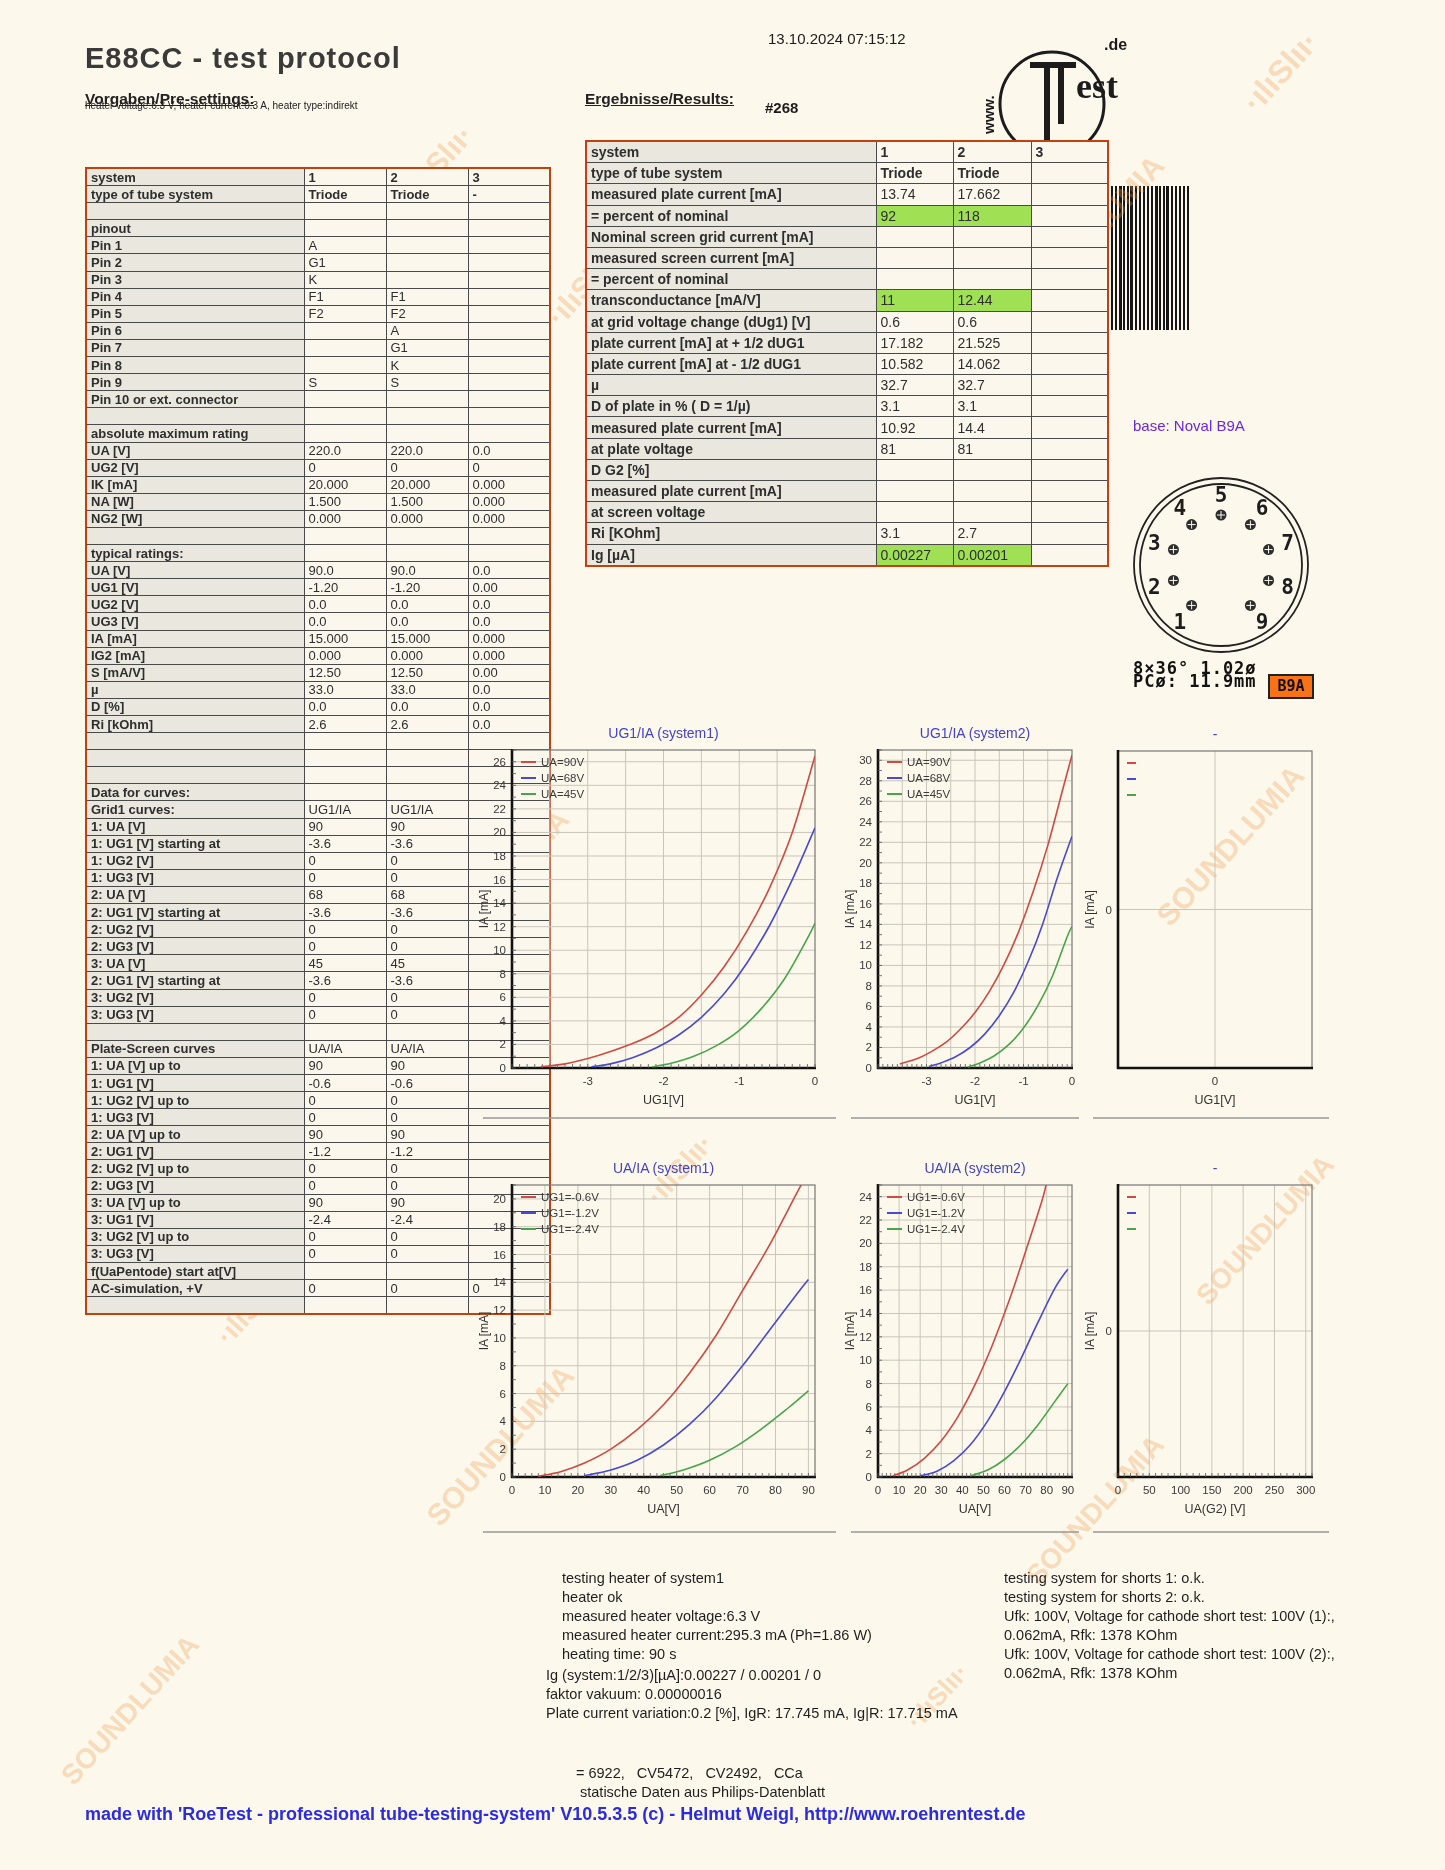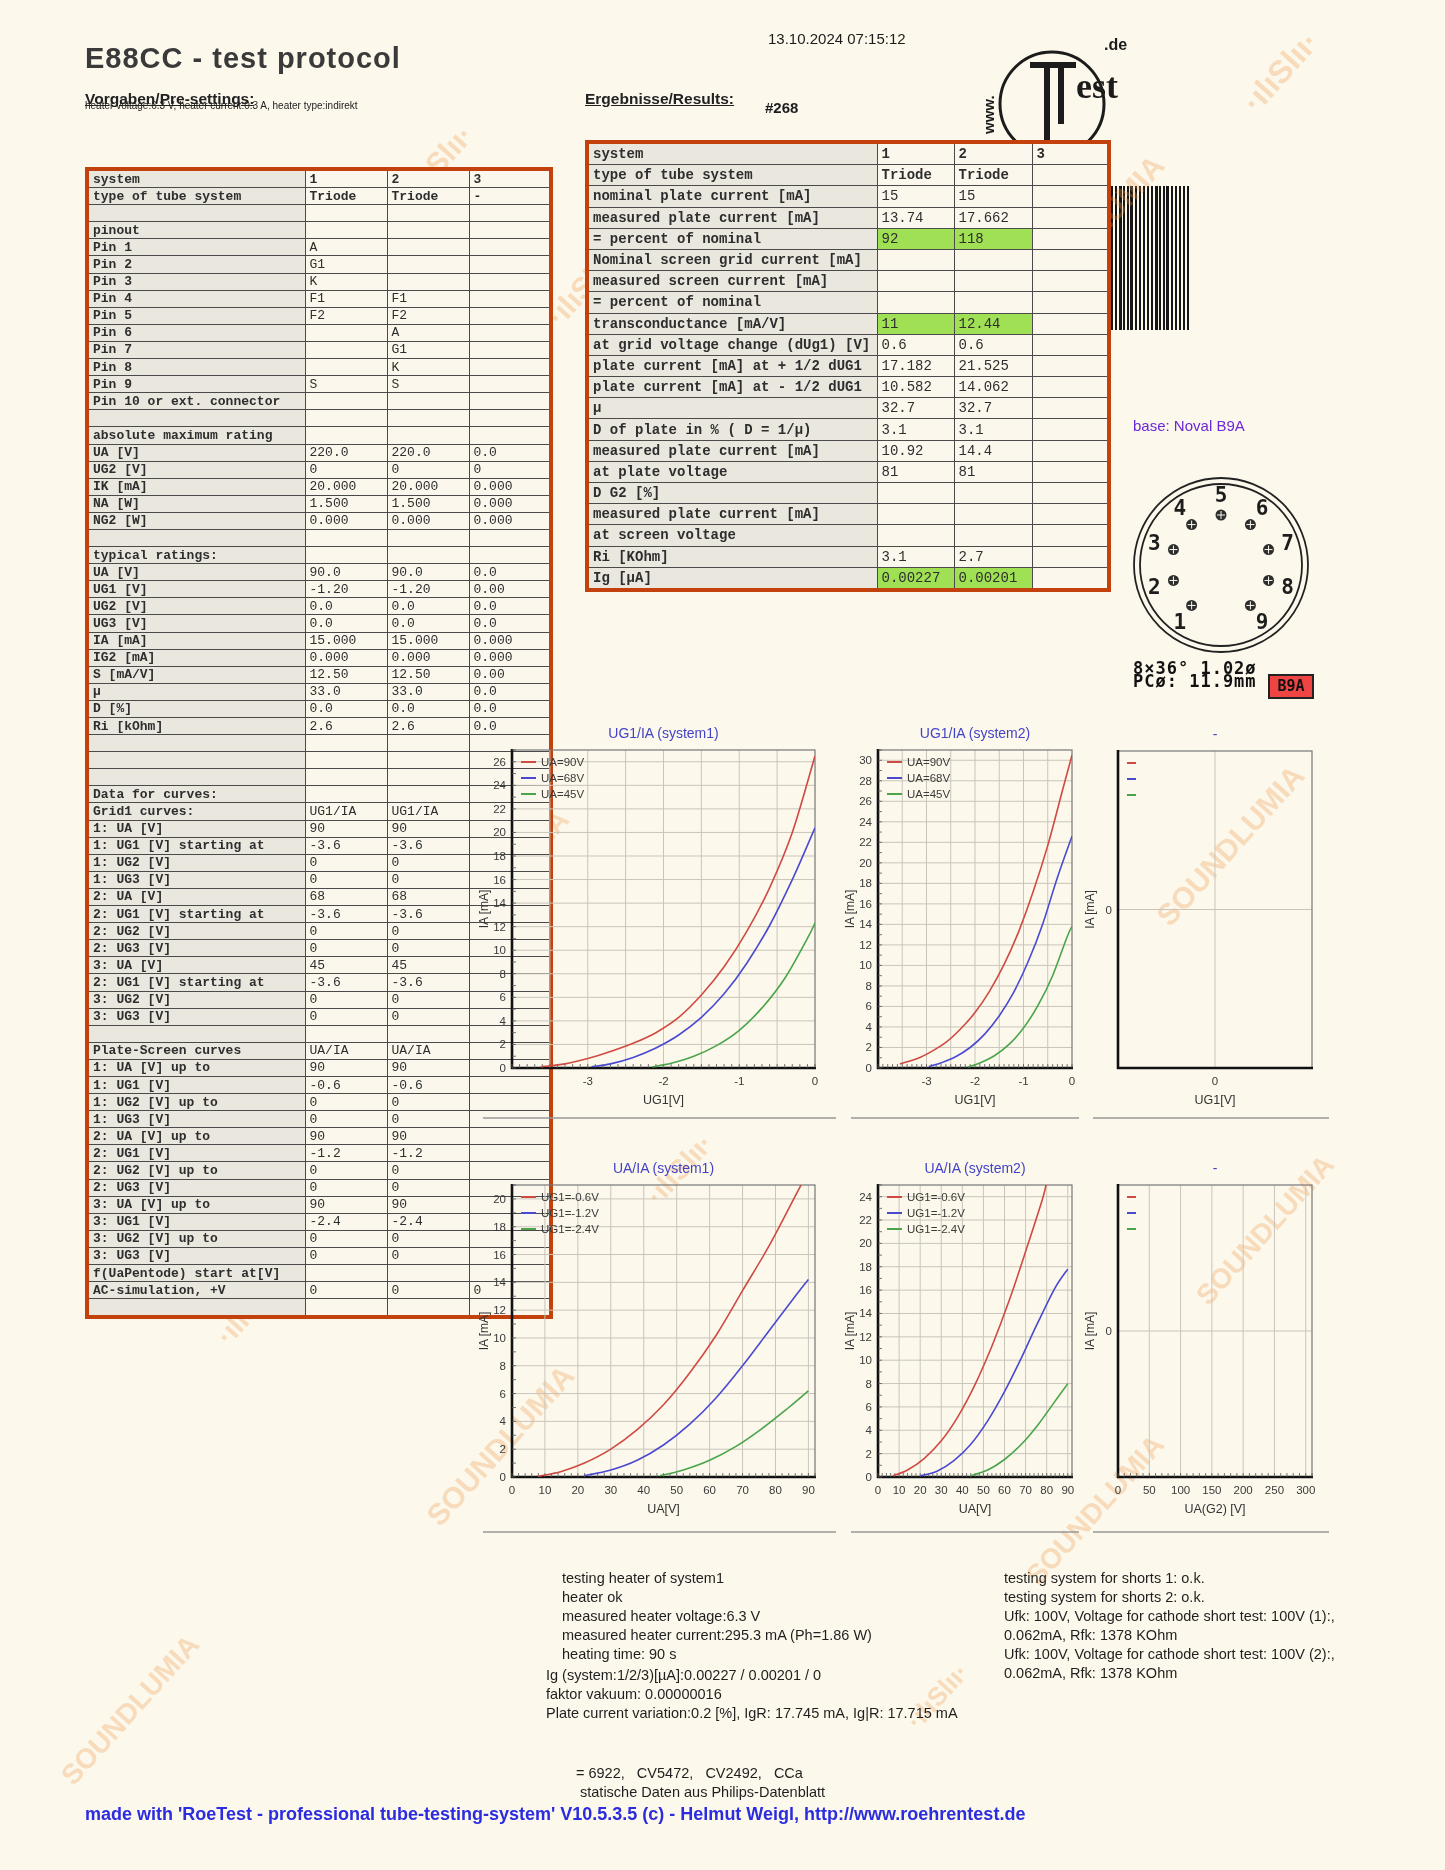--- a/index.html
+++ b/index.html
@@ -10,33 +10,33 @@
   .abs{position:absolute;}
   .dt{left:768px;top:30px;font-size:15px;color:#1c1c1c;}
   .title{left:85px;top:42px;font-size:29px;font-weight:bold;color:#3a3a3a;letter-spacing:1px;}
   .sec-label{font-size:15.5px;font-weight:bold;text-decoration:underline;color:#222;}
   .pre-text{left:85px;top:100px;font-size:10px;color:#222;}
   .serial{left:765px;top:99px;font-size:15px;font-weight:bold;color:#1c1c1c;}
   .base-label{left:1133px;top:417px;font-size:15px;color:#6d28d9;}
   table.grid{position:absolute;border-collapse:collapse;table-layout:fixed;z-index:10;}
   table.grid td{border:1px solid #4a4a4a;overflow:hidden;white-space:nowrap;
                 padding:0 4px;vertical-align:middle;}
-  table.grid{border:4px solid #c2410c;font-family:Liberation Mono, monospace;}
+  table.grid{border:2px solid #c2410c;}
   td.lab{background:#eae7de;font-weight:bold;color:#2e2e2e;}
   td.val{background:#fbf7ed;color:#2e2e2e;}
   td.hl{background:#9fe054 !important;}
   td.bold{font-weight:bold;}
   #presets-table td{height:16.1px;font-size:13px;}
   #results-table td{height:20.2px;font-size:14px;}
   .barcode{left:1103px;top:186px;width:86px;height:144px;
      background-image:repeating-linear-gradient(90deg,#161616 0 2px,rgba(0,0,0,0) 2px 4px),
                       repeating-linear-gradient(90deg,#161616 0 1px,rgba(0,0,0,0) 1px 9px);}
   .fn{position:absolute;font-size:14.5px;line-height:19px;color:#1f1f1f;white-space:pre-wrap;z-index:10;margin-top:33px;}
   .footer{left:85px;top:1804px;font-size:18px;font-weight:bold;color:#2b2bdf;z-index:10;}
-  .badge{left:1268px;top:674px;width:42px;height:21px;border:2px solid #222;background:#ef4444;
+  .badge{left:1268px;top:674px;width:42px;height:21px;border:2px solid #222;background:#f97316;
          font-family:"DejaVu Sans Mono",monospace;font-weight:bold;font-size:15px;
          text-align:center;line-height:21px;color:#111;z-index:10;}
   .spec{position:absolute;font-family:"DejaVu Sans Mono",monospace;font-weight:bold;
         font-size:17px;color:#111;z-index:10;letter-spacing:1px;}
   svg.chart, svg.deco{position:absolute;z-index:10;}
 </style>
 </head>
 <body>
 
 <div class="page">
@@ -503,26 +503,20 @@
           <td class="lab">system</td>
           <td class="val bold">1</td>
           <td class="val bold">2</td>
           <td class="val bold">3</td>
         </tr>
         <tr>
           <td class="lab">type of tube system</td>
           <td class="val bold">Triode</td>
           <td class="val bold">Triode</td>
           <td class="val bold"></td>
-        </tr>
-        <tr>
-          <td class="lab">nominal plate current [mA]</td>
-          <td class="val">15</td>
-          <td class="val">15</td>
-          <td class="val"></td>
         </tr>
         <tr>
           <td class="lab">measured plate current [mA]</td>
           <td class="val">13.74</td>
           <td class="val">17.662</td>
           <td class="val"></td>
         </tr>
         <tr>
           <td class="lab">= percent of nominal</td>
           <td class="val hl">92</td>

